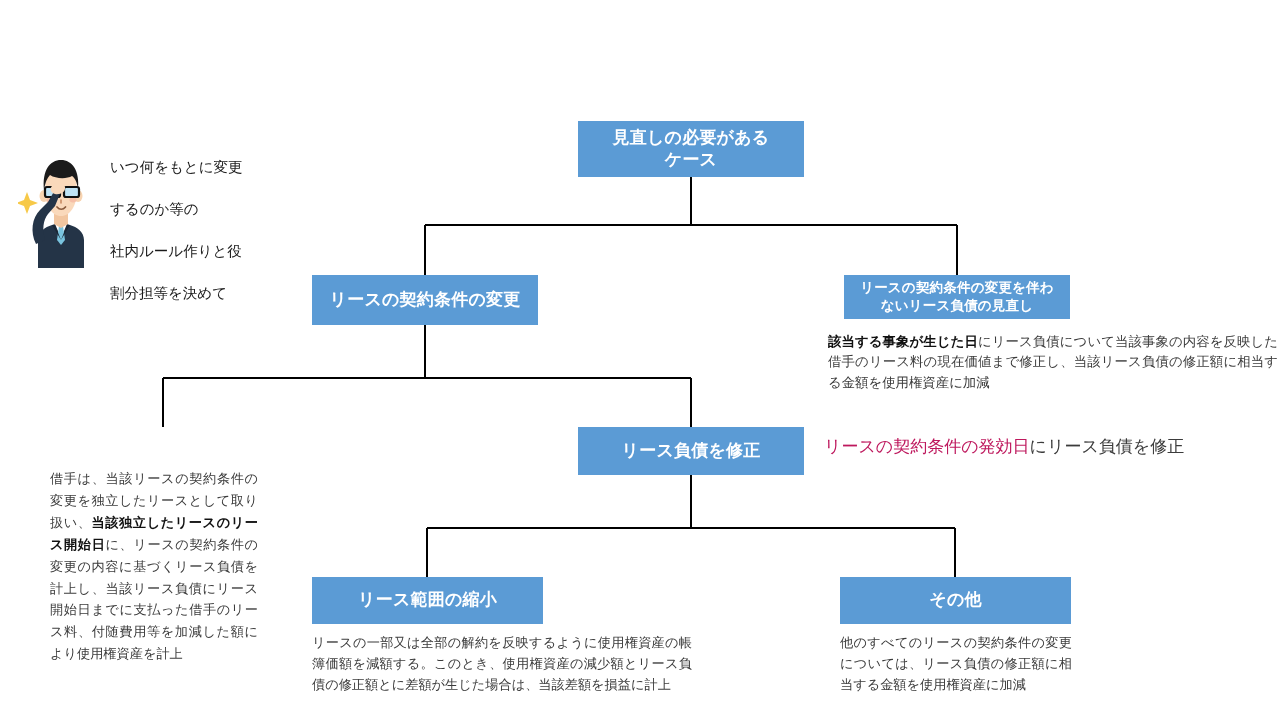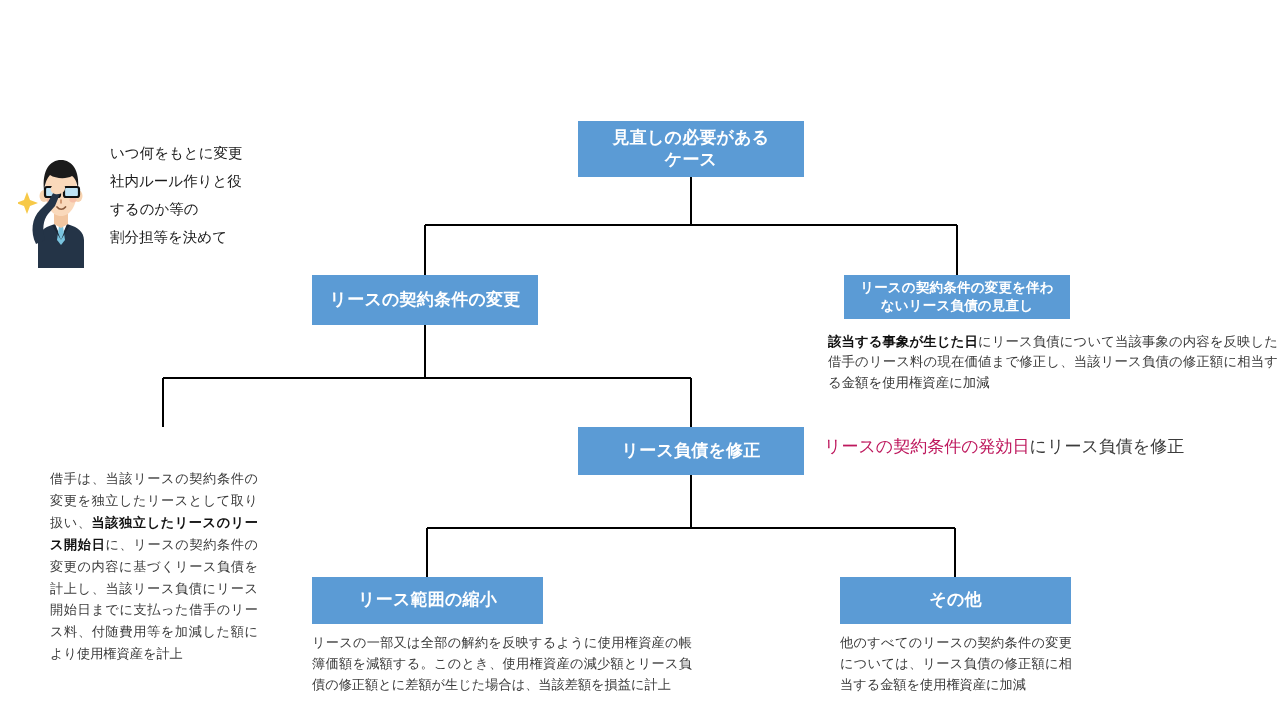--- a/index.html
+++ b/index.html
@@ -86,21 +86,21 @@
   
   .note-block {
     position: absolute;
     left: 110px; top: 140px;
     width: 180px;
     font-size: 14.5px;
     line-height: 1.93;
     color: #1a1a1a;
     font-weight: normal;
   }
-  .note-line { white-space: nowrap; }
+  .note-line { white-space: nowrap; margin-top: 14px; }
 
   .avatar {
     position: absolute;
     left: 18px; top: 148px;
     width: 86px; height: 120px;
   }
 </style>
 </head>
 <body>
 
@@ -161,22 +161,22 @@
     <path d="M43 52 L43 55" stroke="#C98B63" stroke-width="1.6" stroke-linecap="round"></path>
     <path d="M39 59 C41.5 62 45 62 47.5 59" stroke="#8a5a3b" stroke-width="1.7" fill="none" stroke-linecap="round"></path>
 
     <path d="M18 96 C12 84 14 70 22 62 L30 54 L38 40 L44 41 L37 58 L30 66 C25 72 24 82 27 92 Z" fill="#243447"></path>
 
     <path d="M34 38 C39 33 46 34 47 39 C48 44 42 47 37 46 C33 45 31 41 34 38 Z" fill="#FAD9BB"></path>
   </svg>
 
   <div class="note-block">
     <div class="note-line">いつ何をもとに変更</div>
+    <div class="note-line">するのか等の</div>
     <div class="note-line">社内ルール作りと役</div>
-    <div class="note-line">するのか等の</div>
     <div class="note-line">割分担等を決めて</div>
   </div>
 
   <div class="node node-root" style="white-space: pre-line;">見直しの必要がある
 ケース</div>
 
   <div class="node node-modify">リースの契約条件の変更</div>
 
   <div class="node node-nonmodify" style="white-space: pre-line;">リースの契約条件の変更を伴わ
 ないリース負債の見直し</div>

